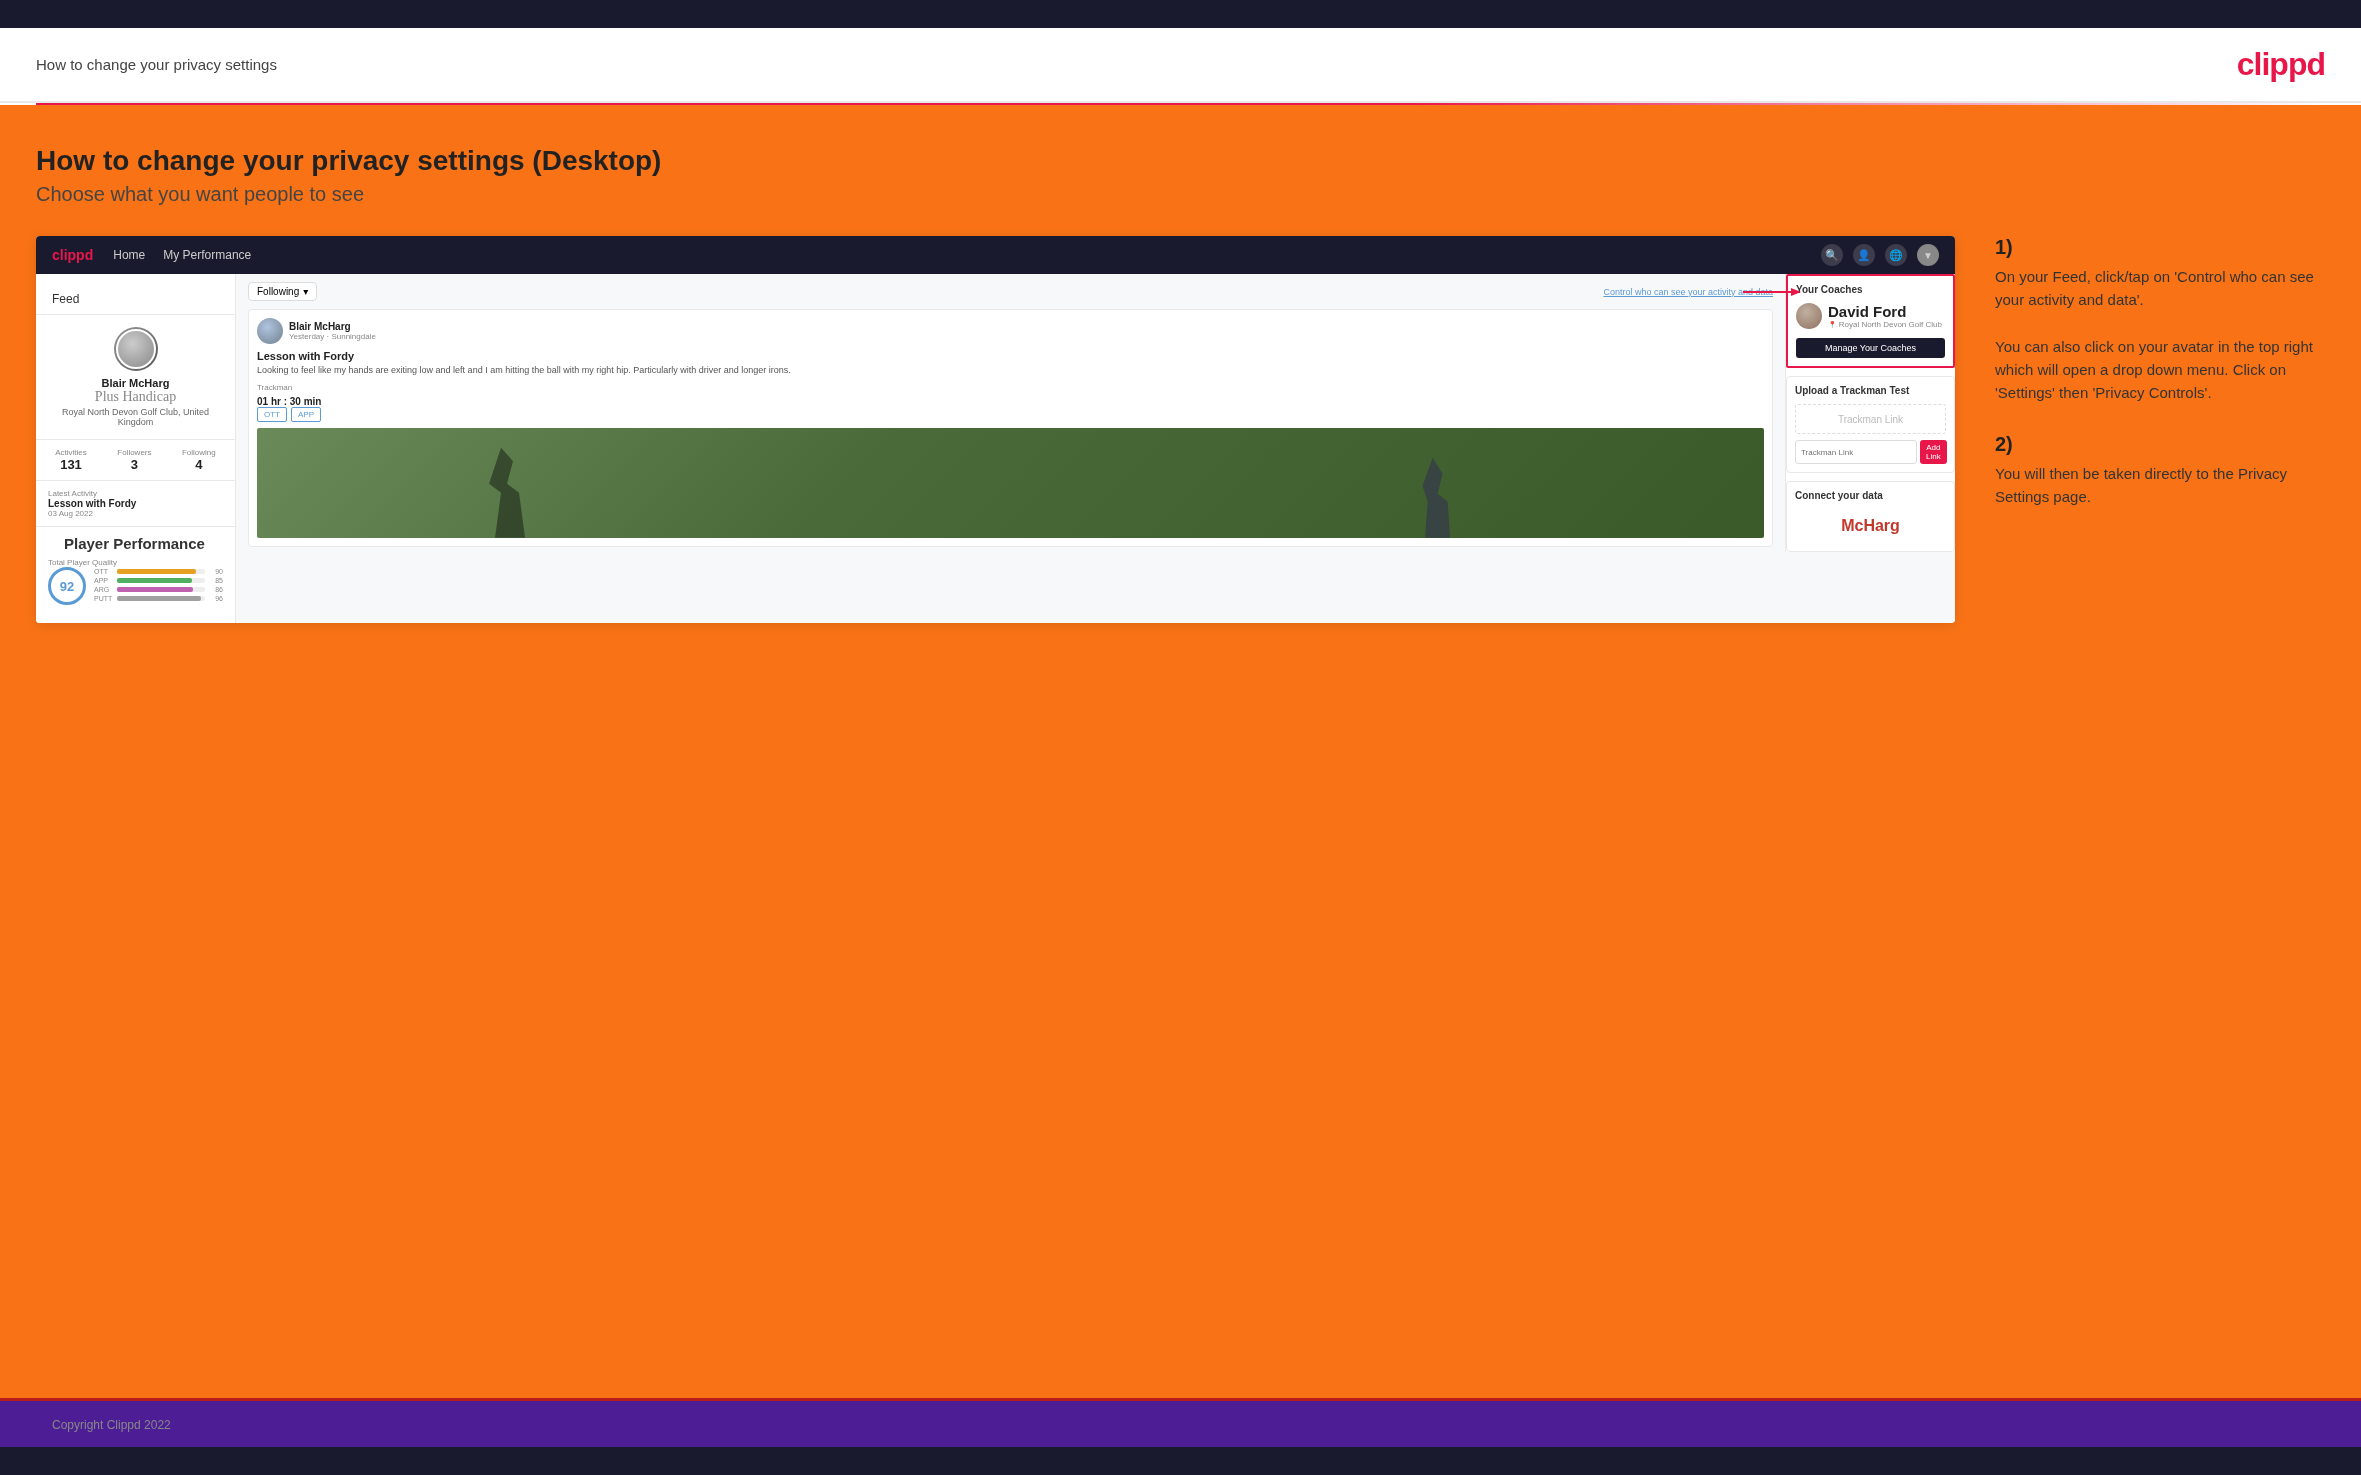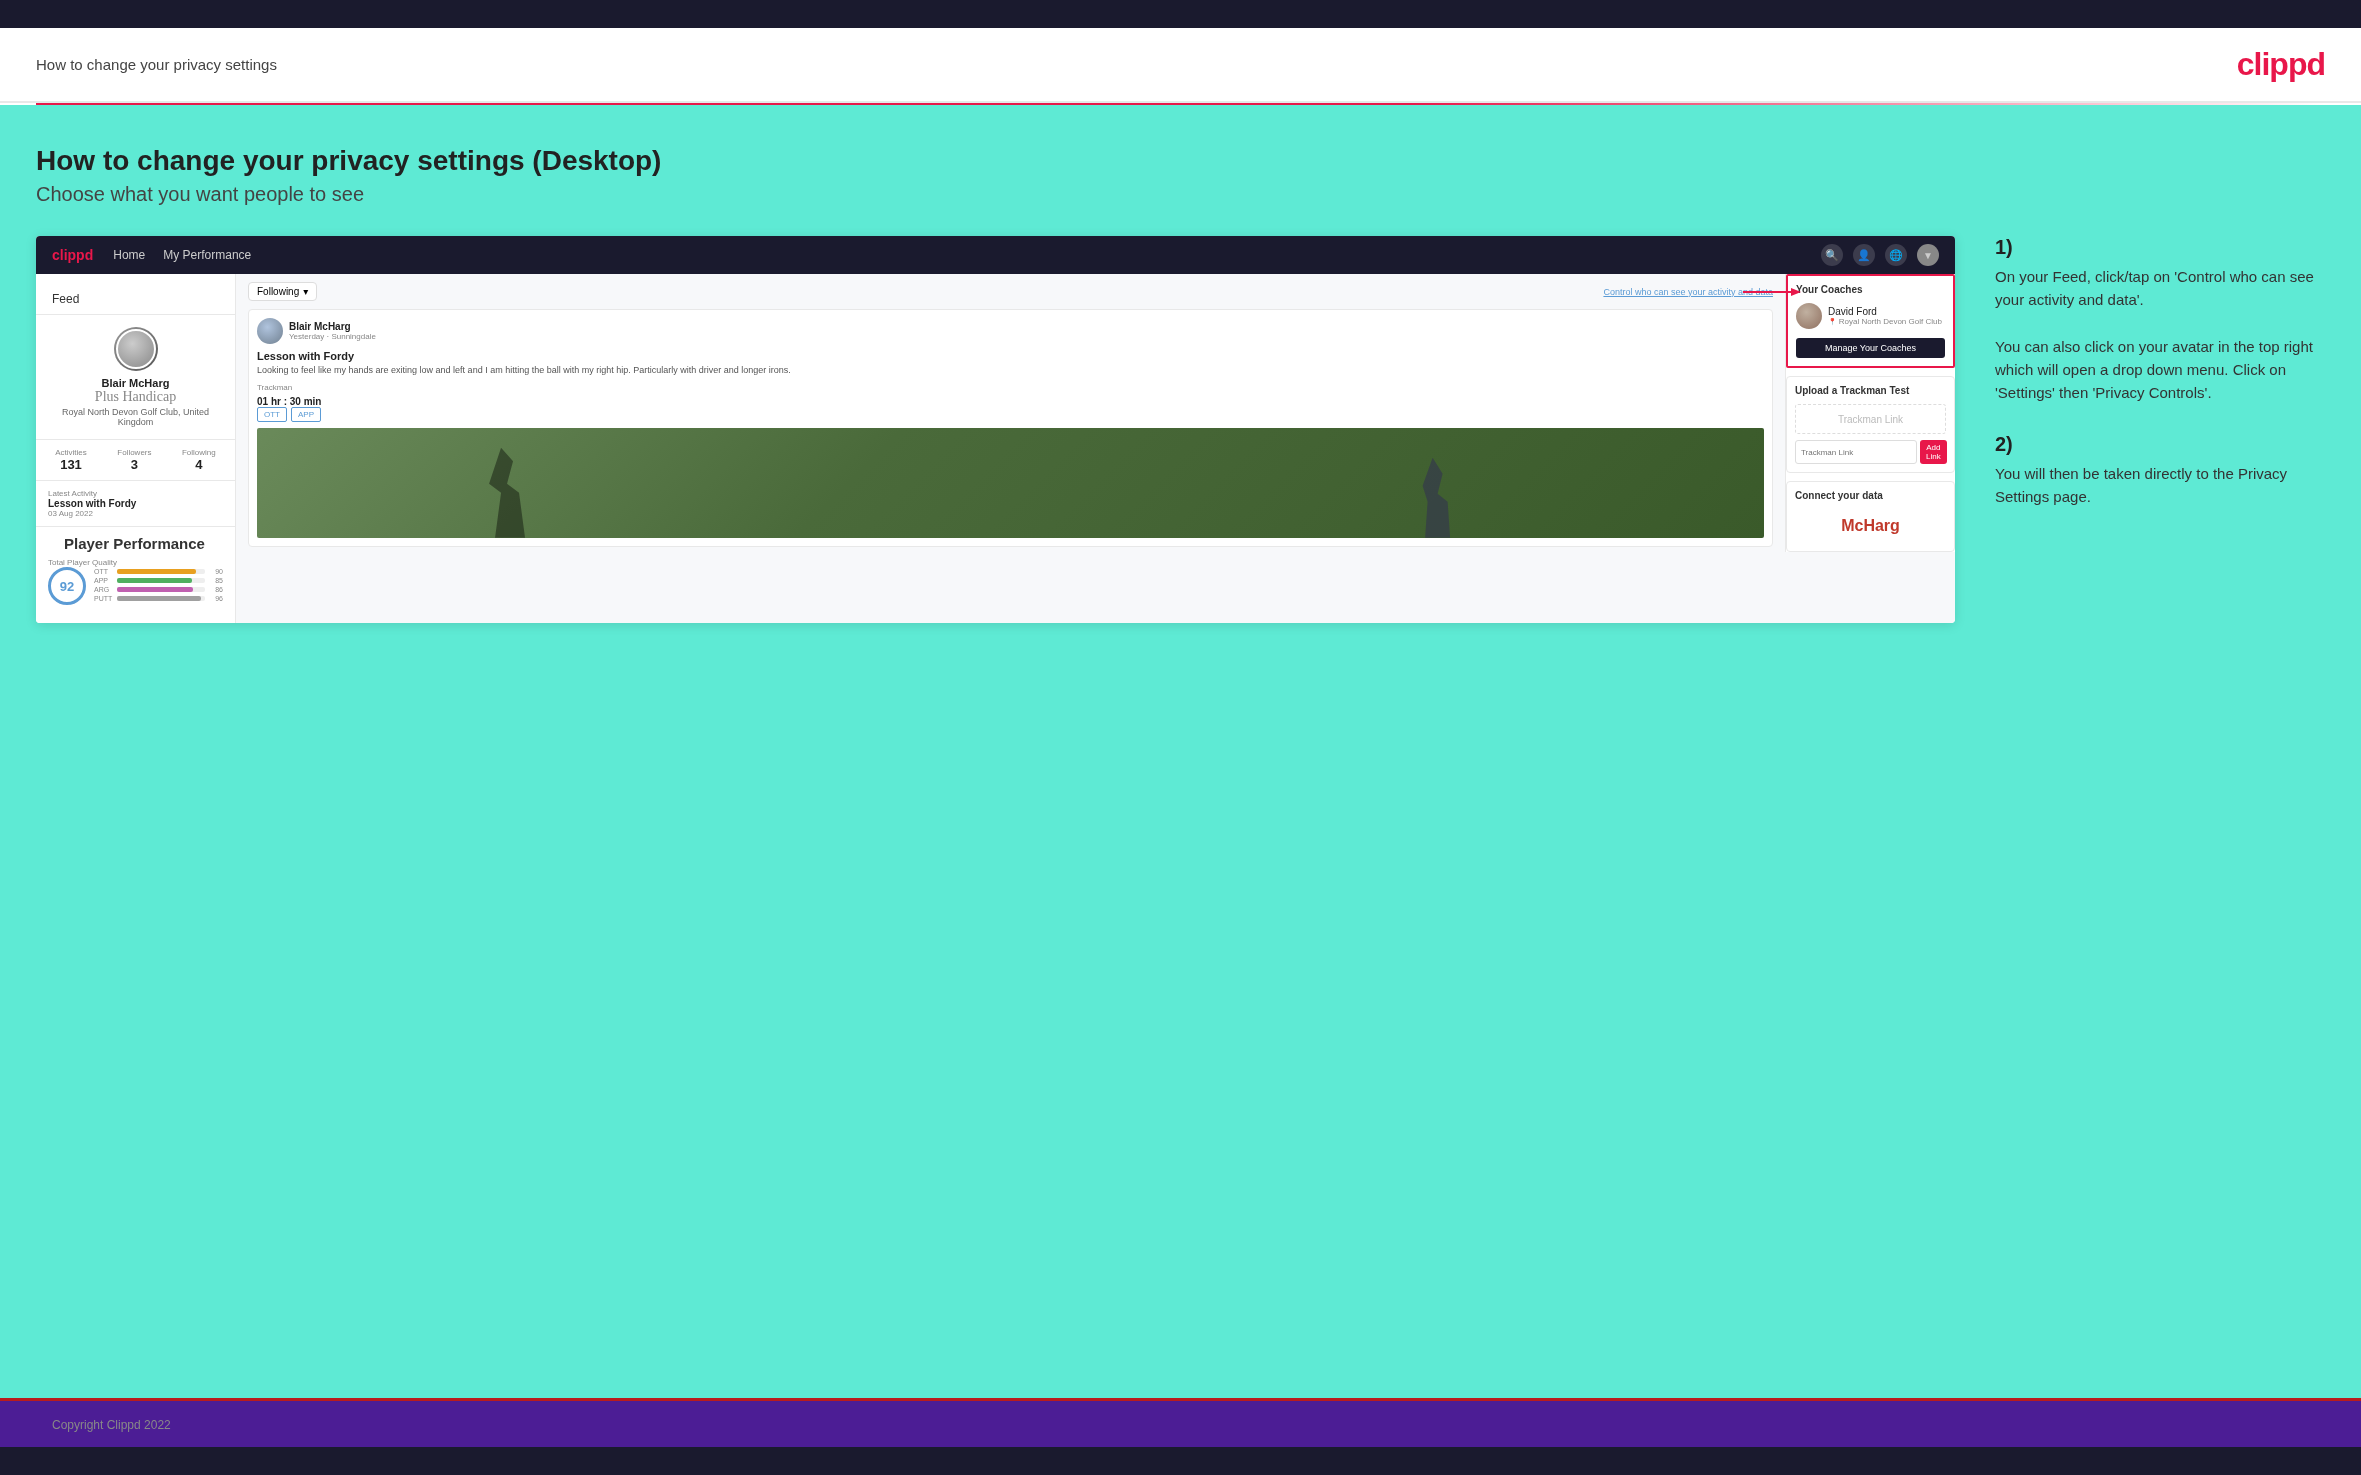--- a/index.html
+++ b/index.html
@@ -27,21 +27,21 @@
       color: #444;
     }
     .logo {
       font-size: 32px;
       font-weight: 800;
       color: #e8174a;
       letter-spacing: -1px;
     }
     .main-content {
       flex: 1;
-      background: #5eead4;
+      background: #f97316;
       padding: 40px 36px 30px;
     }
     .page-heading {
       font-size: 28px;
       font-weight: 700;
       color: #222;
       margin-bottom: 6px;
     }
     .page-subheading {
       font-size: 20px;
@@ -332,21 +332,21 @@
       gap: 6px;
       margin-bottom: 8px;
     }
     .coach-avatar {
       width: 26px;
       height: 26px;
       border-radius: 50%;
       background: radial-gradient(circle at 40% 35%, #c0b0a0, #907060);
       flex-shrink: 0;
     }
-    .coach-name { font-size: 10px; font-weight: 400; color: #222; }
+    .coach-name { font-size: 15px; font-weight: 700; color: #222; }
     .coach-club {
       font-size: 8px;
       color: #888;
       display: flex;
       align-items: center;
       gap: 2px;
     }
     .manage-coaches-btn {
       background: #1a1a2e;
       color: #fff;

